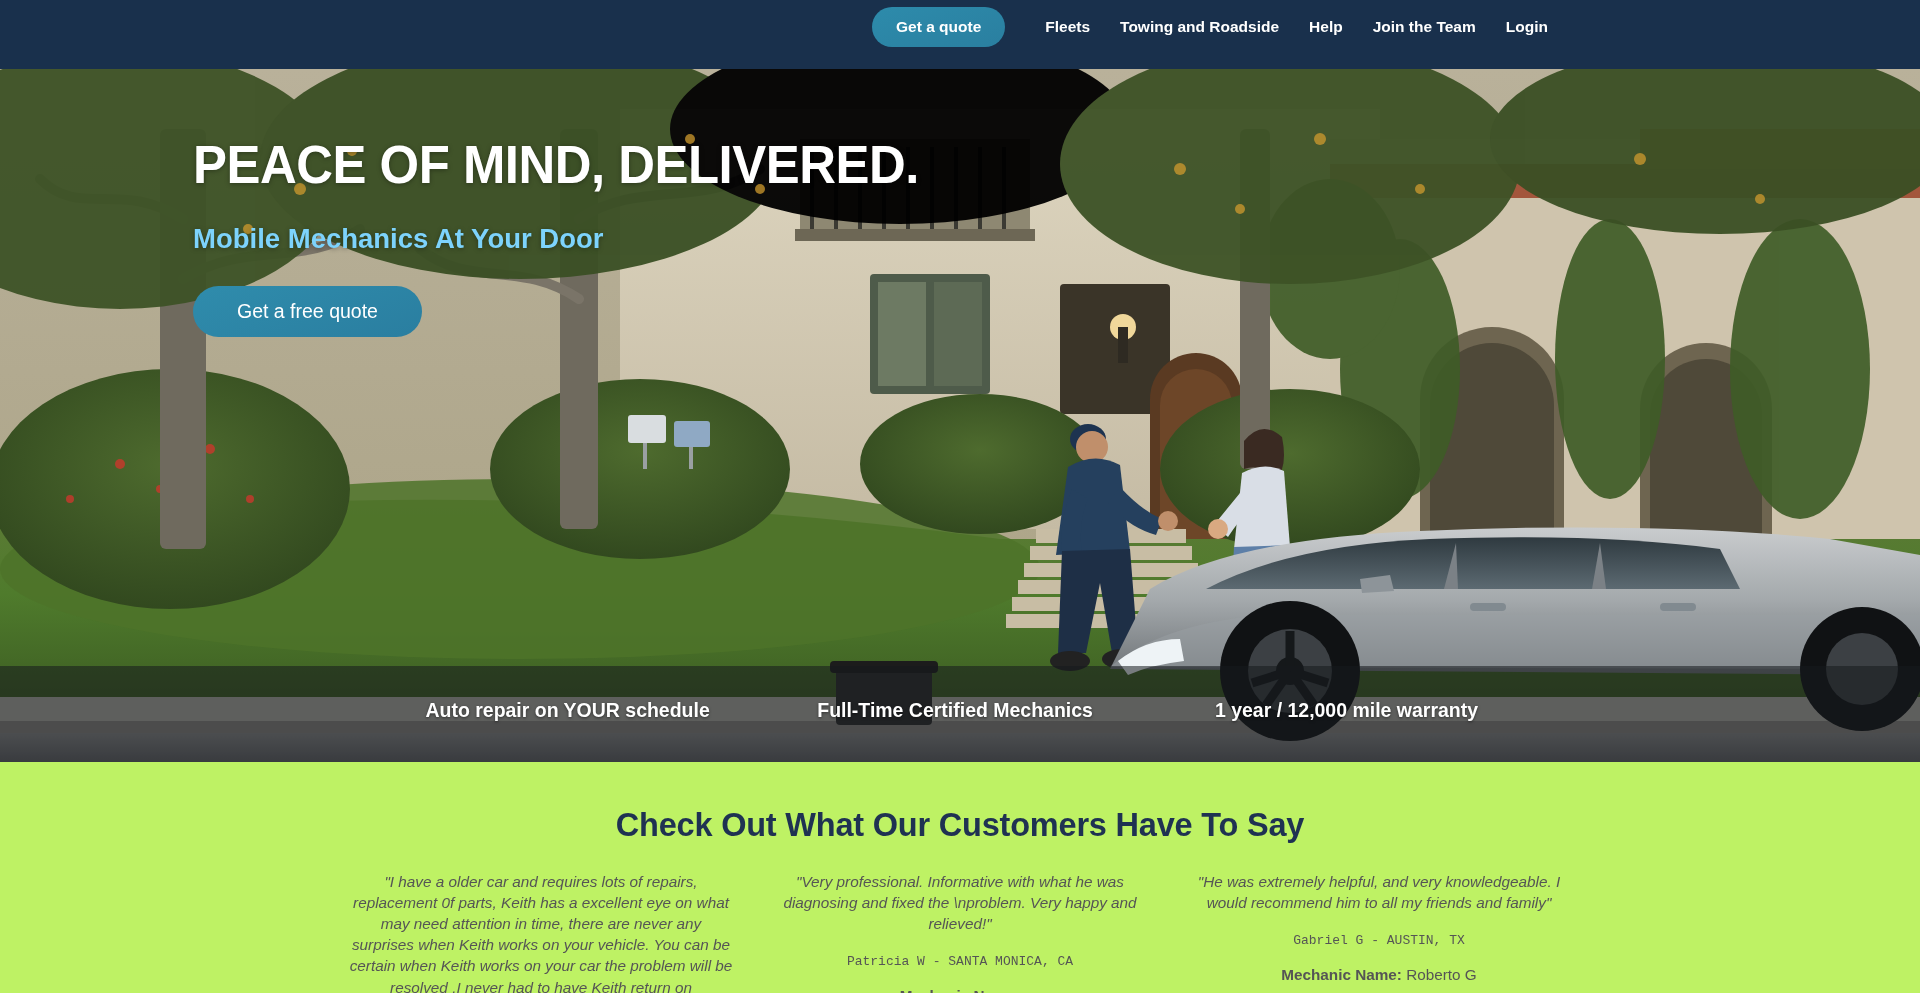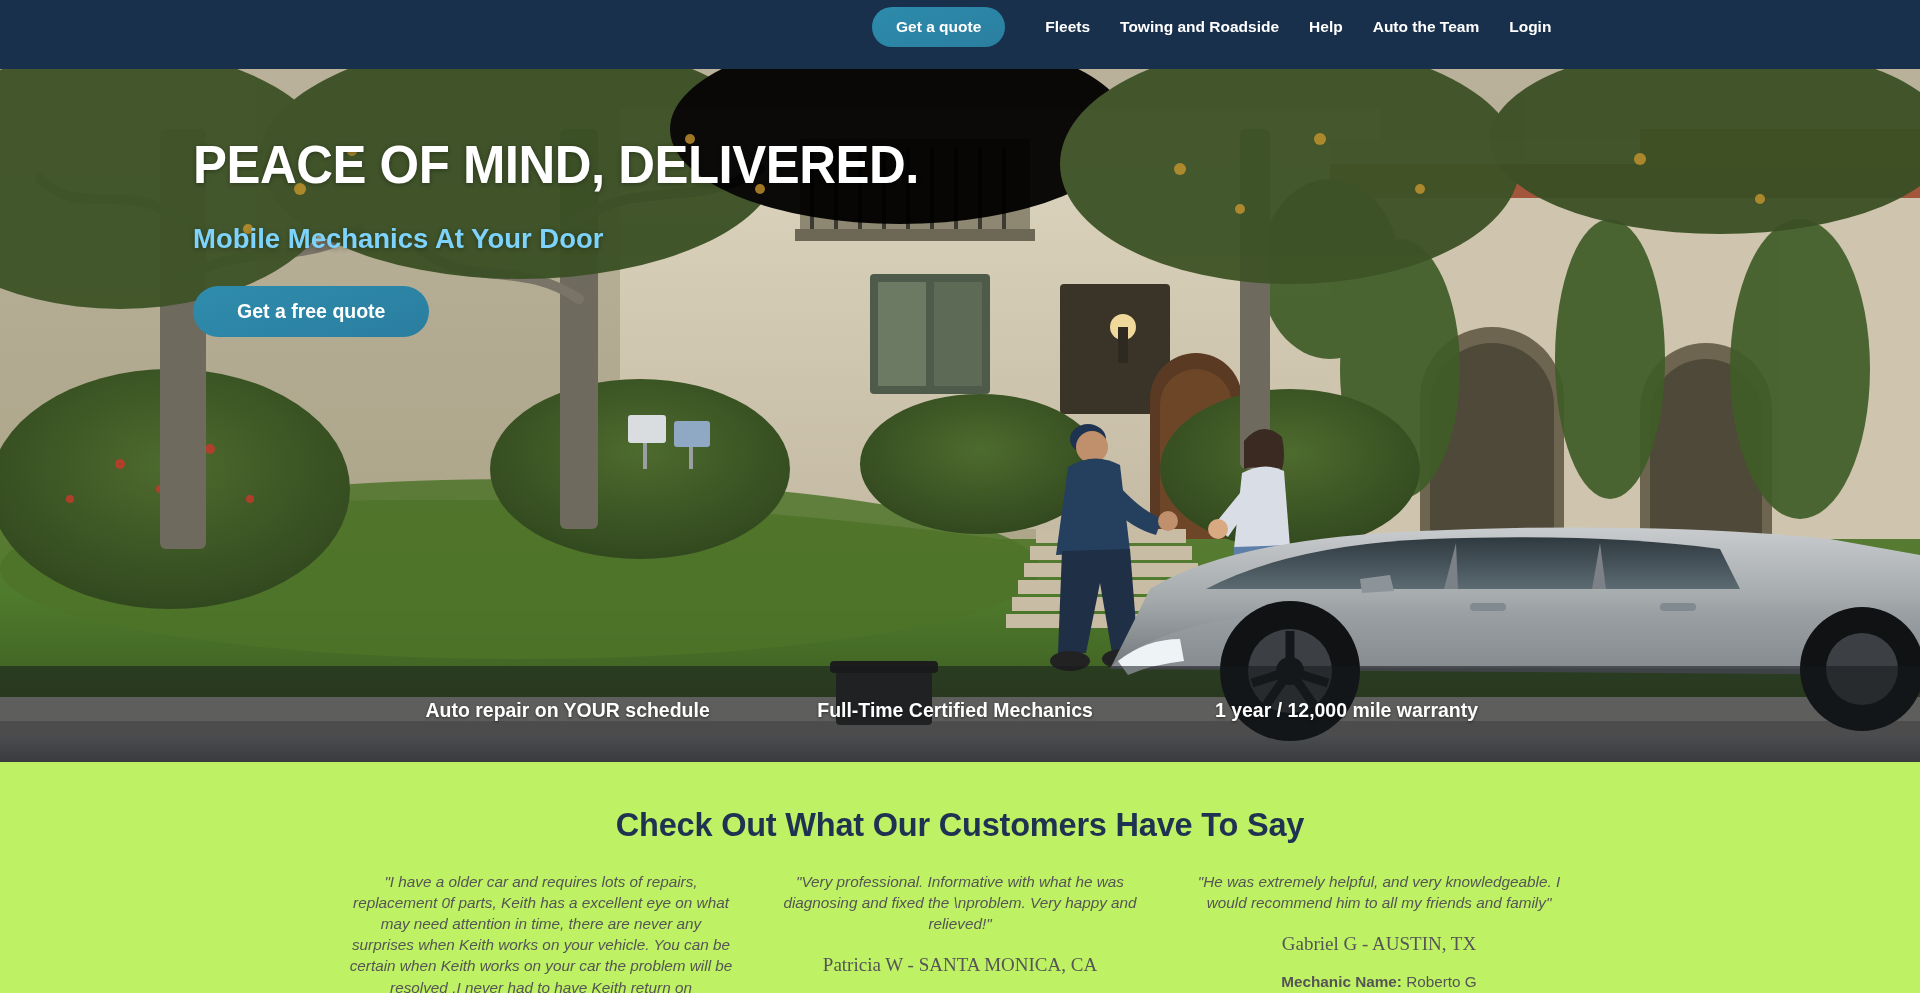--- a/index.html
+++ b/index.html
@@ -109,21 +109,21 @@
     white-space: nowrap;
     font-family: "Liberation Sans", sans-serif;
   }
   .hero-btn {
     display: inline-block;
     margin-top: 31px;
     background: #2a82a4;
     background-image: linear-gradient(160deg, #2f8cac 0%, #2a7ea0 100%);
     color: #ffffff;
     font-size: 19.5px;
-    font-weight: bold;
+    font-weight: normal;
     border: none;
     border-radius: 26px;
     padding: 14px 44px;
     cursor: pointer;
     font-family: "Liberation Sans", sans-serif;
   }
 
   
   .feature-strip {
     position: absolute;
@@ -179,44 +179,44 @@
   }
   .testimonial-quote {
     color: #555555;
     font-size: 15.3px;
     font-style: italic;
     line-height: 1.38;
     font-family: "Liberation Sans", sans-serif;
   }
   .testimonial-author {
     color: #555555;
-    font-size: 19px;
+    font-size: 13px;
     margin-top: 20px;
-    font-family: Liberation Serif, serif;
+    font-family: Liberation Mono, monospace;
   }
   .testimonial-mechanic {
     color: #555555;
     font-size: 15.3px;
     margin-top: 18px;
     font-family: "Liberation Sans", sans-serif;
   }
   .testimonial-mechanic b { font-weight: bold; }
 </style>
 </head>
 <body>
 
 <div class="navbar">
 
 
   <div class="nav-links">
     <button class="nav-cta">Get a quote</button>
     <a class="nav-link" href="#">Fleets</a>
     <a class="nav-link" href="#">Towing and Roadside</a>
     <a class="nav-link" href="#">Help</a>
-    <a class="nav-link" href="#">Auto the Team</a>
+    <a class="nav-link" href="#">Join the Team</a>
     <a class="nav-link" href="#">Login</a>
   </div>
 </div>
 
 <div class="hero">
 
   <div class="hero-bg">
     <svg class="hero-photo" viewBox="0 0 1920 693" preserveAspectRatio="xMidYMid slice" xmlns="http://www.w3.org/2000/svg">
       <defs>
         <linearGradient id="skyG" x1="0" y1="0" x2="0" y2="1">

